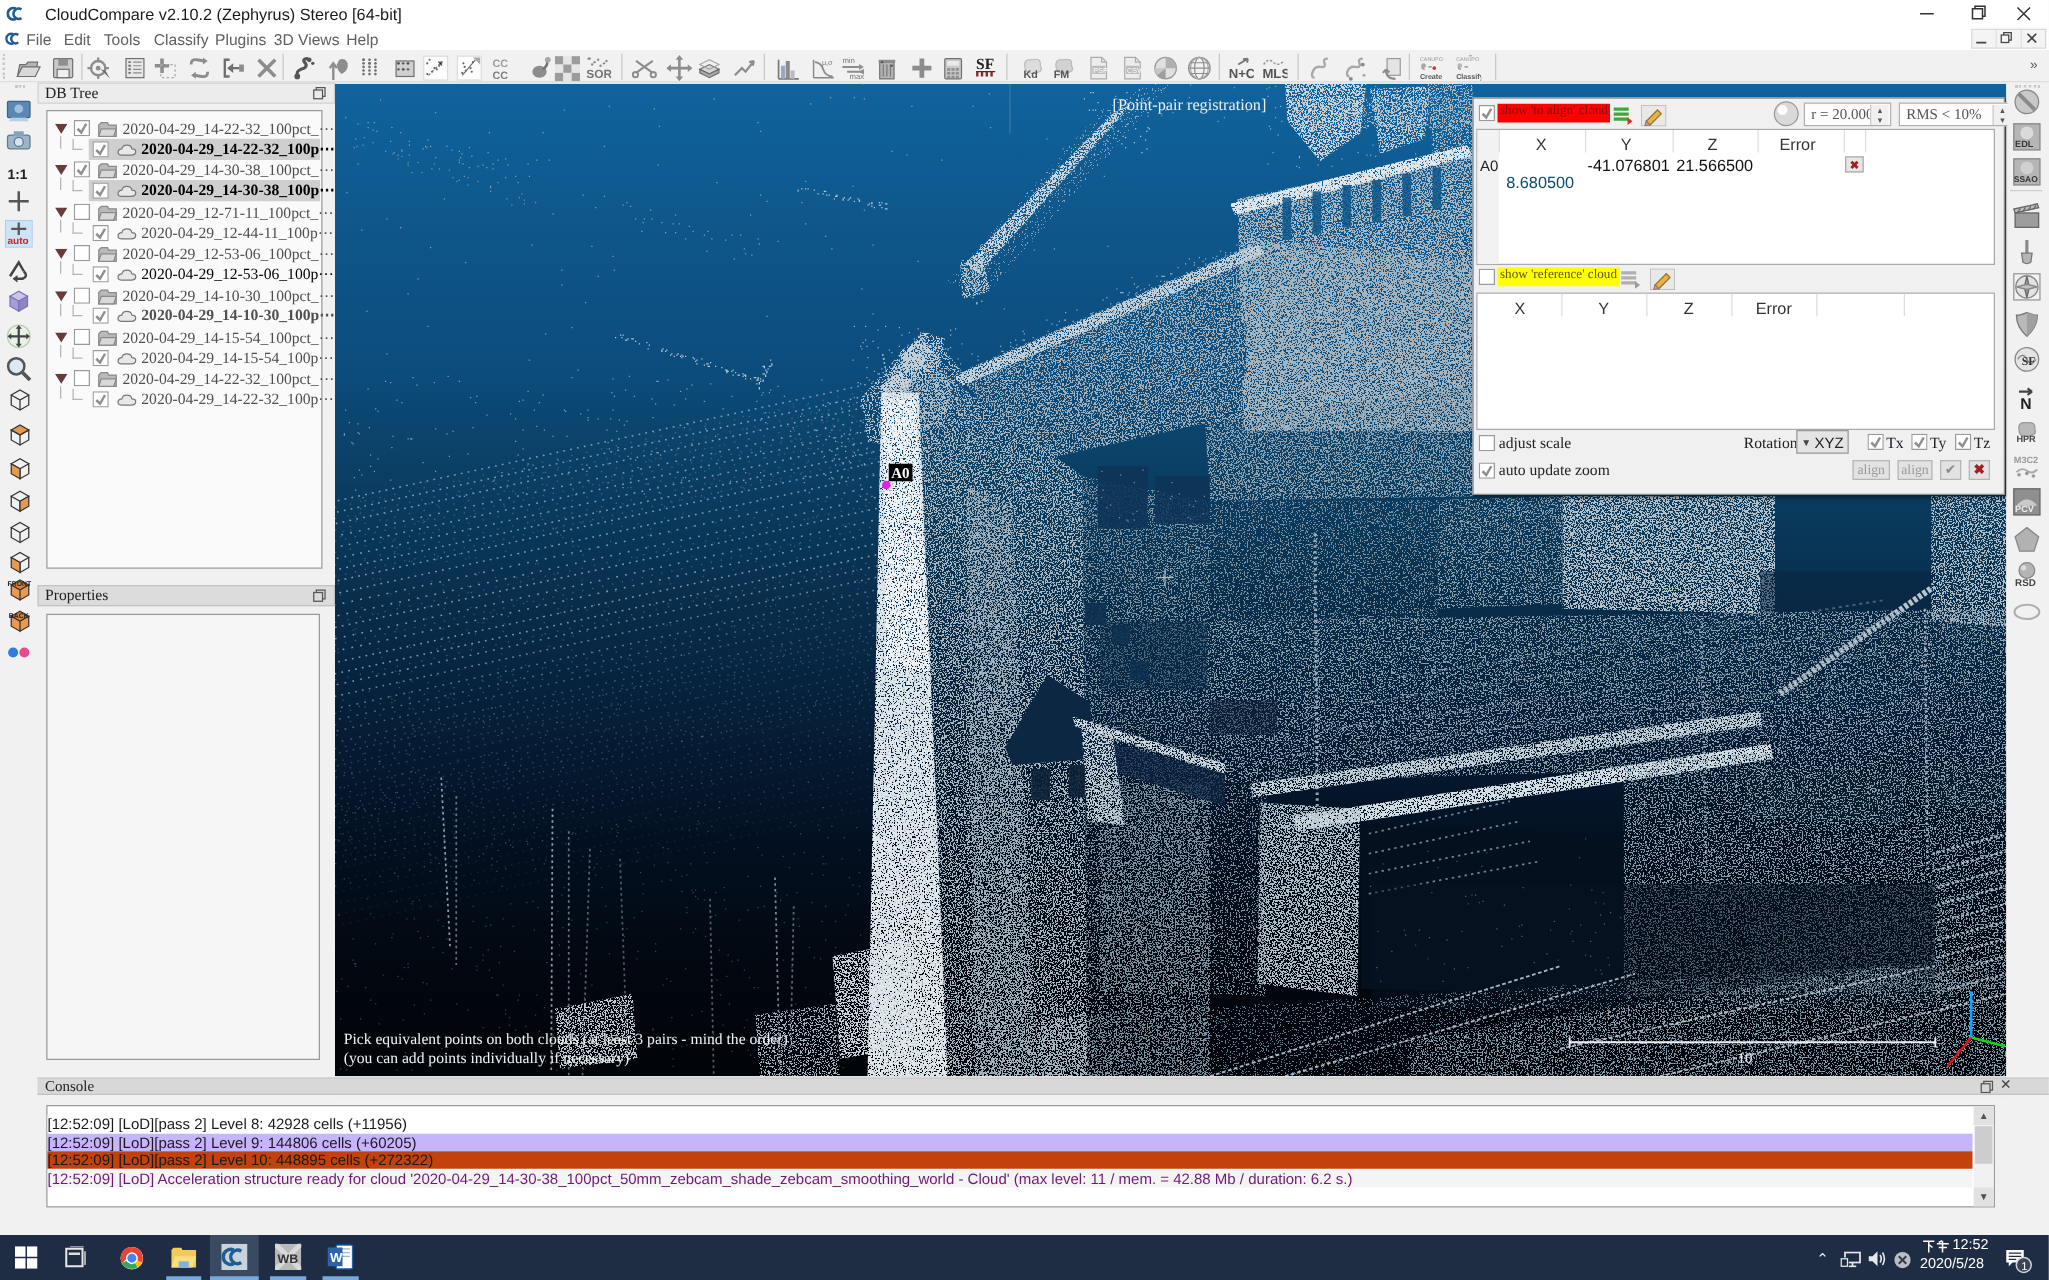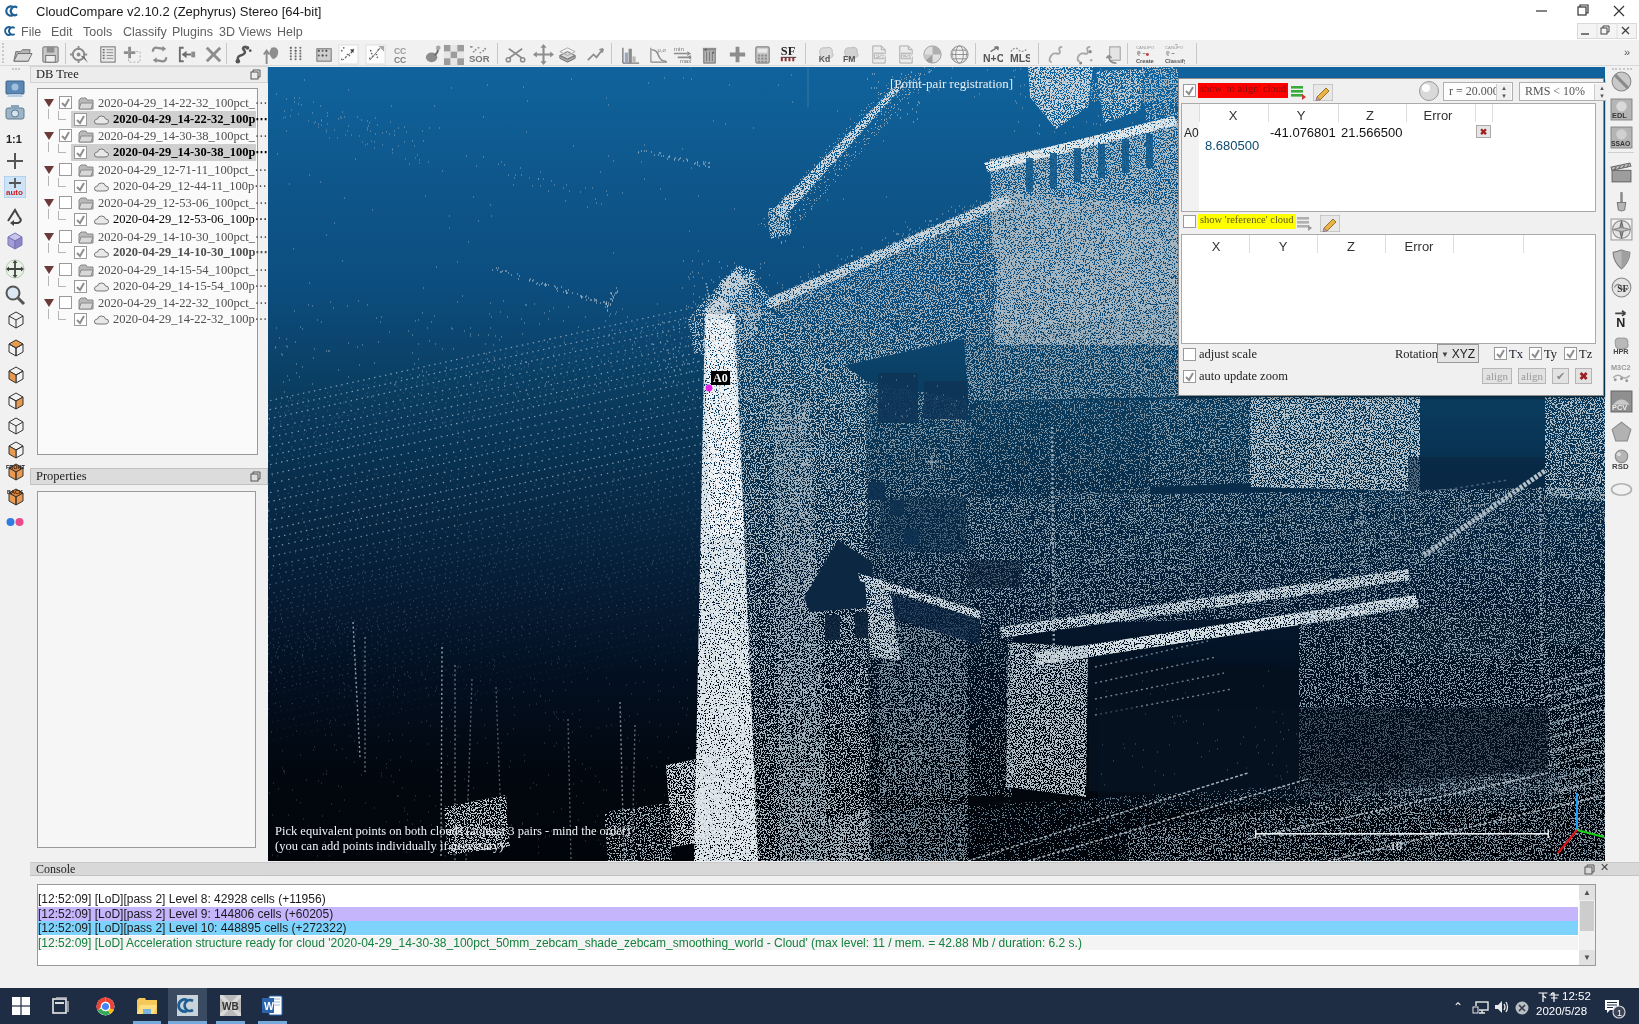--- a/index.html
+++ b/index.html
@@ -1034,22 +1034,22 @@
 <div style="position:absolute;left:30px;top:862px;width:1609px;height:14px;background:#d8d8d8;border-top:1px solid #c9c9c9;border-bottom:1px solid #c2c2c2"></div>
 <div style="position:absolute;left:36px;top:862px;font:12px 'Liberation Serif';color:#222">Console</div>
 <svg style="position:absolute;left:1584px;top:864px" width="11" height="11" viewBox="0 0 11 11">
     <rect x="1" y="3" width="7" height="7" fill="none" stroke="#555"></rect>
     <path d="M3 3 V1 H10 V8 H8" fill="none" stroke="#555"></path>
   </svg>
 <div style="position:absolute;left:1600px;top:861px;font:11px 'Liberation Sans';color:#444">✕</div>
 <div style="position:absolute;left:37px;top:884px;width:1559px;height:82px;background:#fff;border:1px solid #9a9a9a"></div>
 <div style="position:absolute;left:38px;top:892px;width:1540px;height:14px;background:#fff;font:12px 'Liberation Sans';color:#1a1a1a;white-space:nowrap;overflow:hidden">[12:52:09] [LoD][pass 2] Level 8: 42928 cells (+11956)</div>
 <div style="position:absolute;left:38px;top:907px;width:1540px;height:14px;background:#c4b5fd;font:12px 'Liberation Sans';color:#1a1a1a;white-space:nowrap;overflow:hidden">[12:52:09] [LoD][pass 2] Level 9: 144806 cells (+60205)</div>
-<div style="position:absolute;left:38px;top:921px;width:1540px;height:14px;background:#7dd3fc;font:12px 'Liberation Sans';color:#1a1a1a;white-space:nowrap;overflow:hidden">[12:52:09] [LoD][pass 2] Level 10: 448895 cells (+272322)</div>
-<div style="position:absolute;left:38px;top:936px;width:1540px;height:14px;background:#f4f4f4;font:12px 'Liberation Sans';color:#15803d;white-space:nowrap;overflow:hidden">[12:52:09] [LoD] Acceleration structure ready for cloud '2020-04-29_14-30-38_100pct_50mm_zebcam_shade_zebcam_smoothing_world - Cloud' (max level: 11 / mem. = 42.88 Mb / duration: 6.2 s.)</div>
+<div style="position:absolute;left:38px;top:921px;width:1540px;height:14px;background:#c2410c;font:12px 'Liberation Sans';color:#1a1a1a;white-space:nowrap;overflow:hidden">[12:52:09] [LoD][pass 2] Level 10: 448895 cells (+272322)</div>
+<div style="position:absolute;left:38px;top:936px;width:1540px;height:14px;background:#f4f4f4;font:12px 'Liberation Sans';color:#701a75;white-space:nowrap;overflow:hidden">[12:52:09] [LoD] Acceleration structure ready for cloud '2020-04-29_14-30-38_100pct_50mm_zebcam_shade_zebcam_smoothing_world - Cloud' (max level: 11 / mem. = 42.88 Mb / duration: 6.2 s.)</div>
 <div style="position:absolute;left:1579px;top:885px;width:16px;height:80px;background:#f0f0f0"></div>
 <div style="position:absolute;left:1579px;top:885px;width:16px;height:15px;background:#e1e1e1;font:8px 'Liberation Sans';color:#505050;text-align:center;line-height:15px">▲</div>
 <div style="position:absolute;left:1579px;top:950px;width:16px;height:15px;background:#e1e1e1;font:8px 'Liberation Sans';color:#505050;text-align:center;line-height:15px">▼</div>
 <div style="position:absolute;left:1580px;top:901px;width:14px;height:30px;background:#cdcdcd"></div>
 
 <div style="position:absolute;left:0;top:988px;width:1639px;height:36px;background:#1e2c44"></div>
 <svg style="position:absolute;left:12px;top:997px" width="18" height="18" viewBox="0 0 18 18">
     <rect x="0" y="0" width="8.4" height="8.4" fill="#fff"></rect>
     <rect x="9.6" y="0" width="8.4" height="8.4" fill="#fff"></rect>
     <rect x="0" y="9.6" width="8.4" height="8.4" fill="#fff"></rect>

